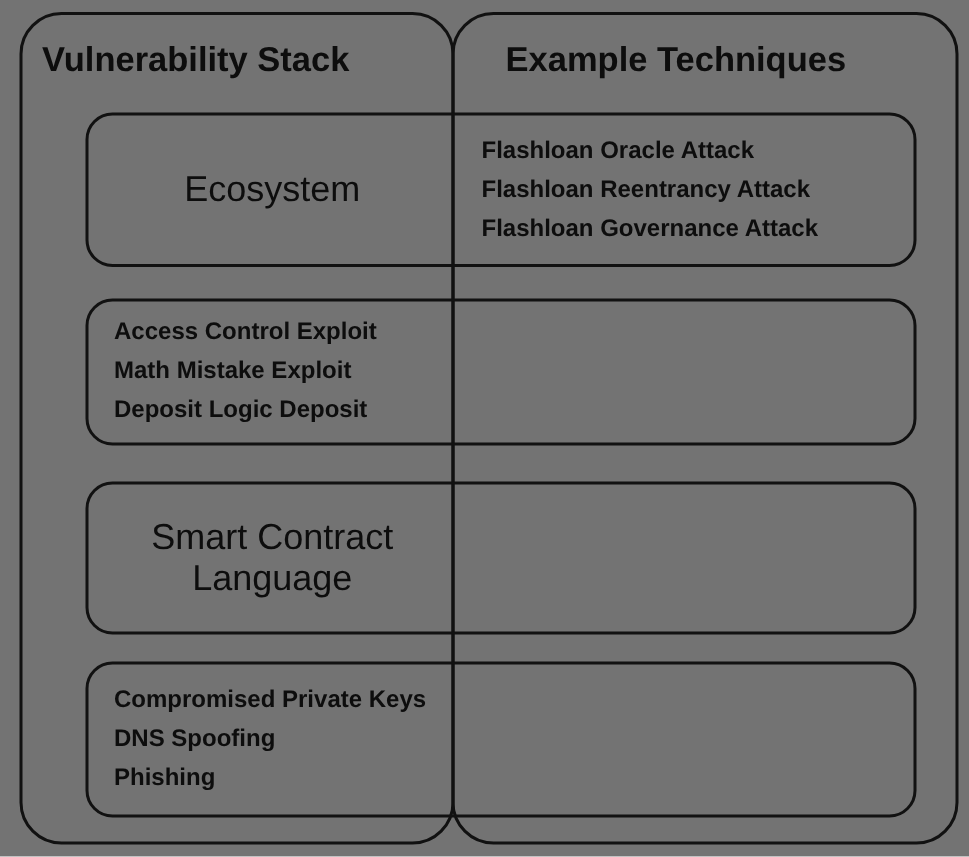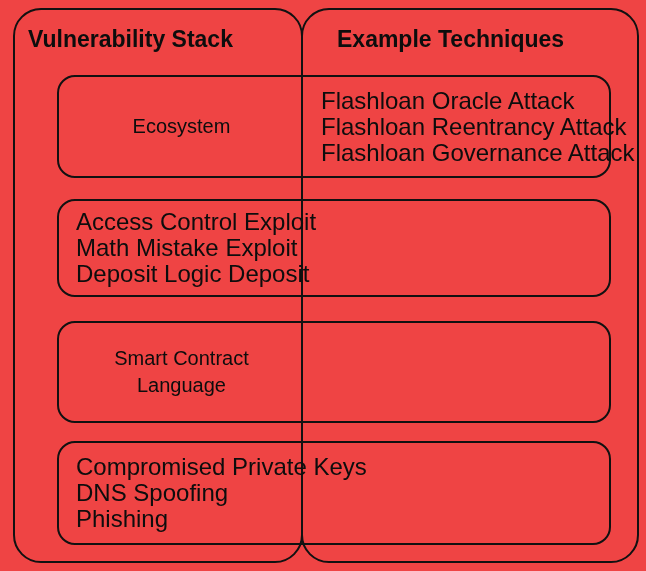--- a/index.html
+++ b/index.html
@@ -4,21 +4,21 @@
 <style>
   html, body {
     margin: 0;
     padding: 0;
     background: #ffffff;
   }
   .canvas {
     position: relative;
     width: 646px;
     height: 571px;
-    background: #ef4444;
+    background: #737373;
     font-family: "Liberation Sans", sans-serif;
     color: #0d0d0d;
     overflow: hidden;
   }
   .canvas * { box-sizing: border-box; }
 
   
   .panel {
     position: absolute;
     top: 8px;
@@ -58,35 +58,36 @@
     width: 245px;           
     flex: 0 0 245px;
     display: flex;
     align-items: center;
     justify-content: center;
     text-align: center;
   }
   .row-label span {
     display: inline-block;
     max-width: 205px;
-    font-size: 20px;
+    font-size: 24px;
     line-height: 27px;
   }
   .row-list {
     flex: 1 1 auto;
     display: flex;
     flex-direction: column;
     justify-content: center;
     padding-left: 17px;
     padding-right: 6px;
   }
   .tech {
-    font-size: 24px;
+    font-size: 16px;
     line-height: 26px;
     white-space: nowrap;
+    font-weight: bold;
   }
 </style>
 </head>
 <body>
 
 <div class="canvas">
 
   <div class="panel panel-left"></div>
   <div class="panel panel-right"></div>
 

